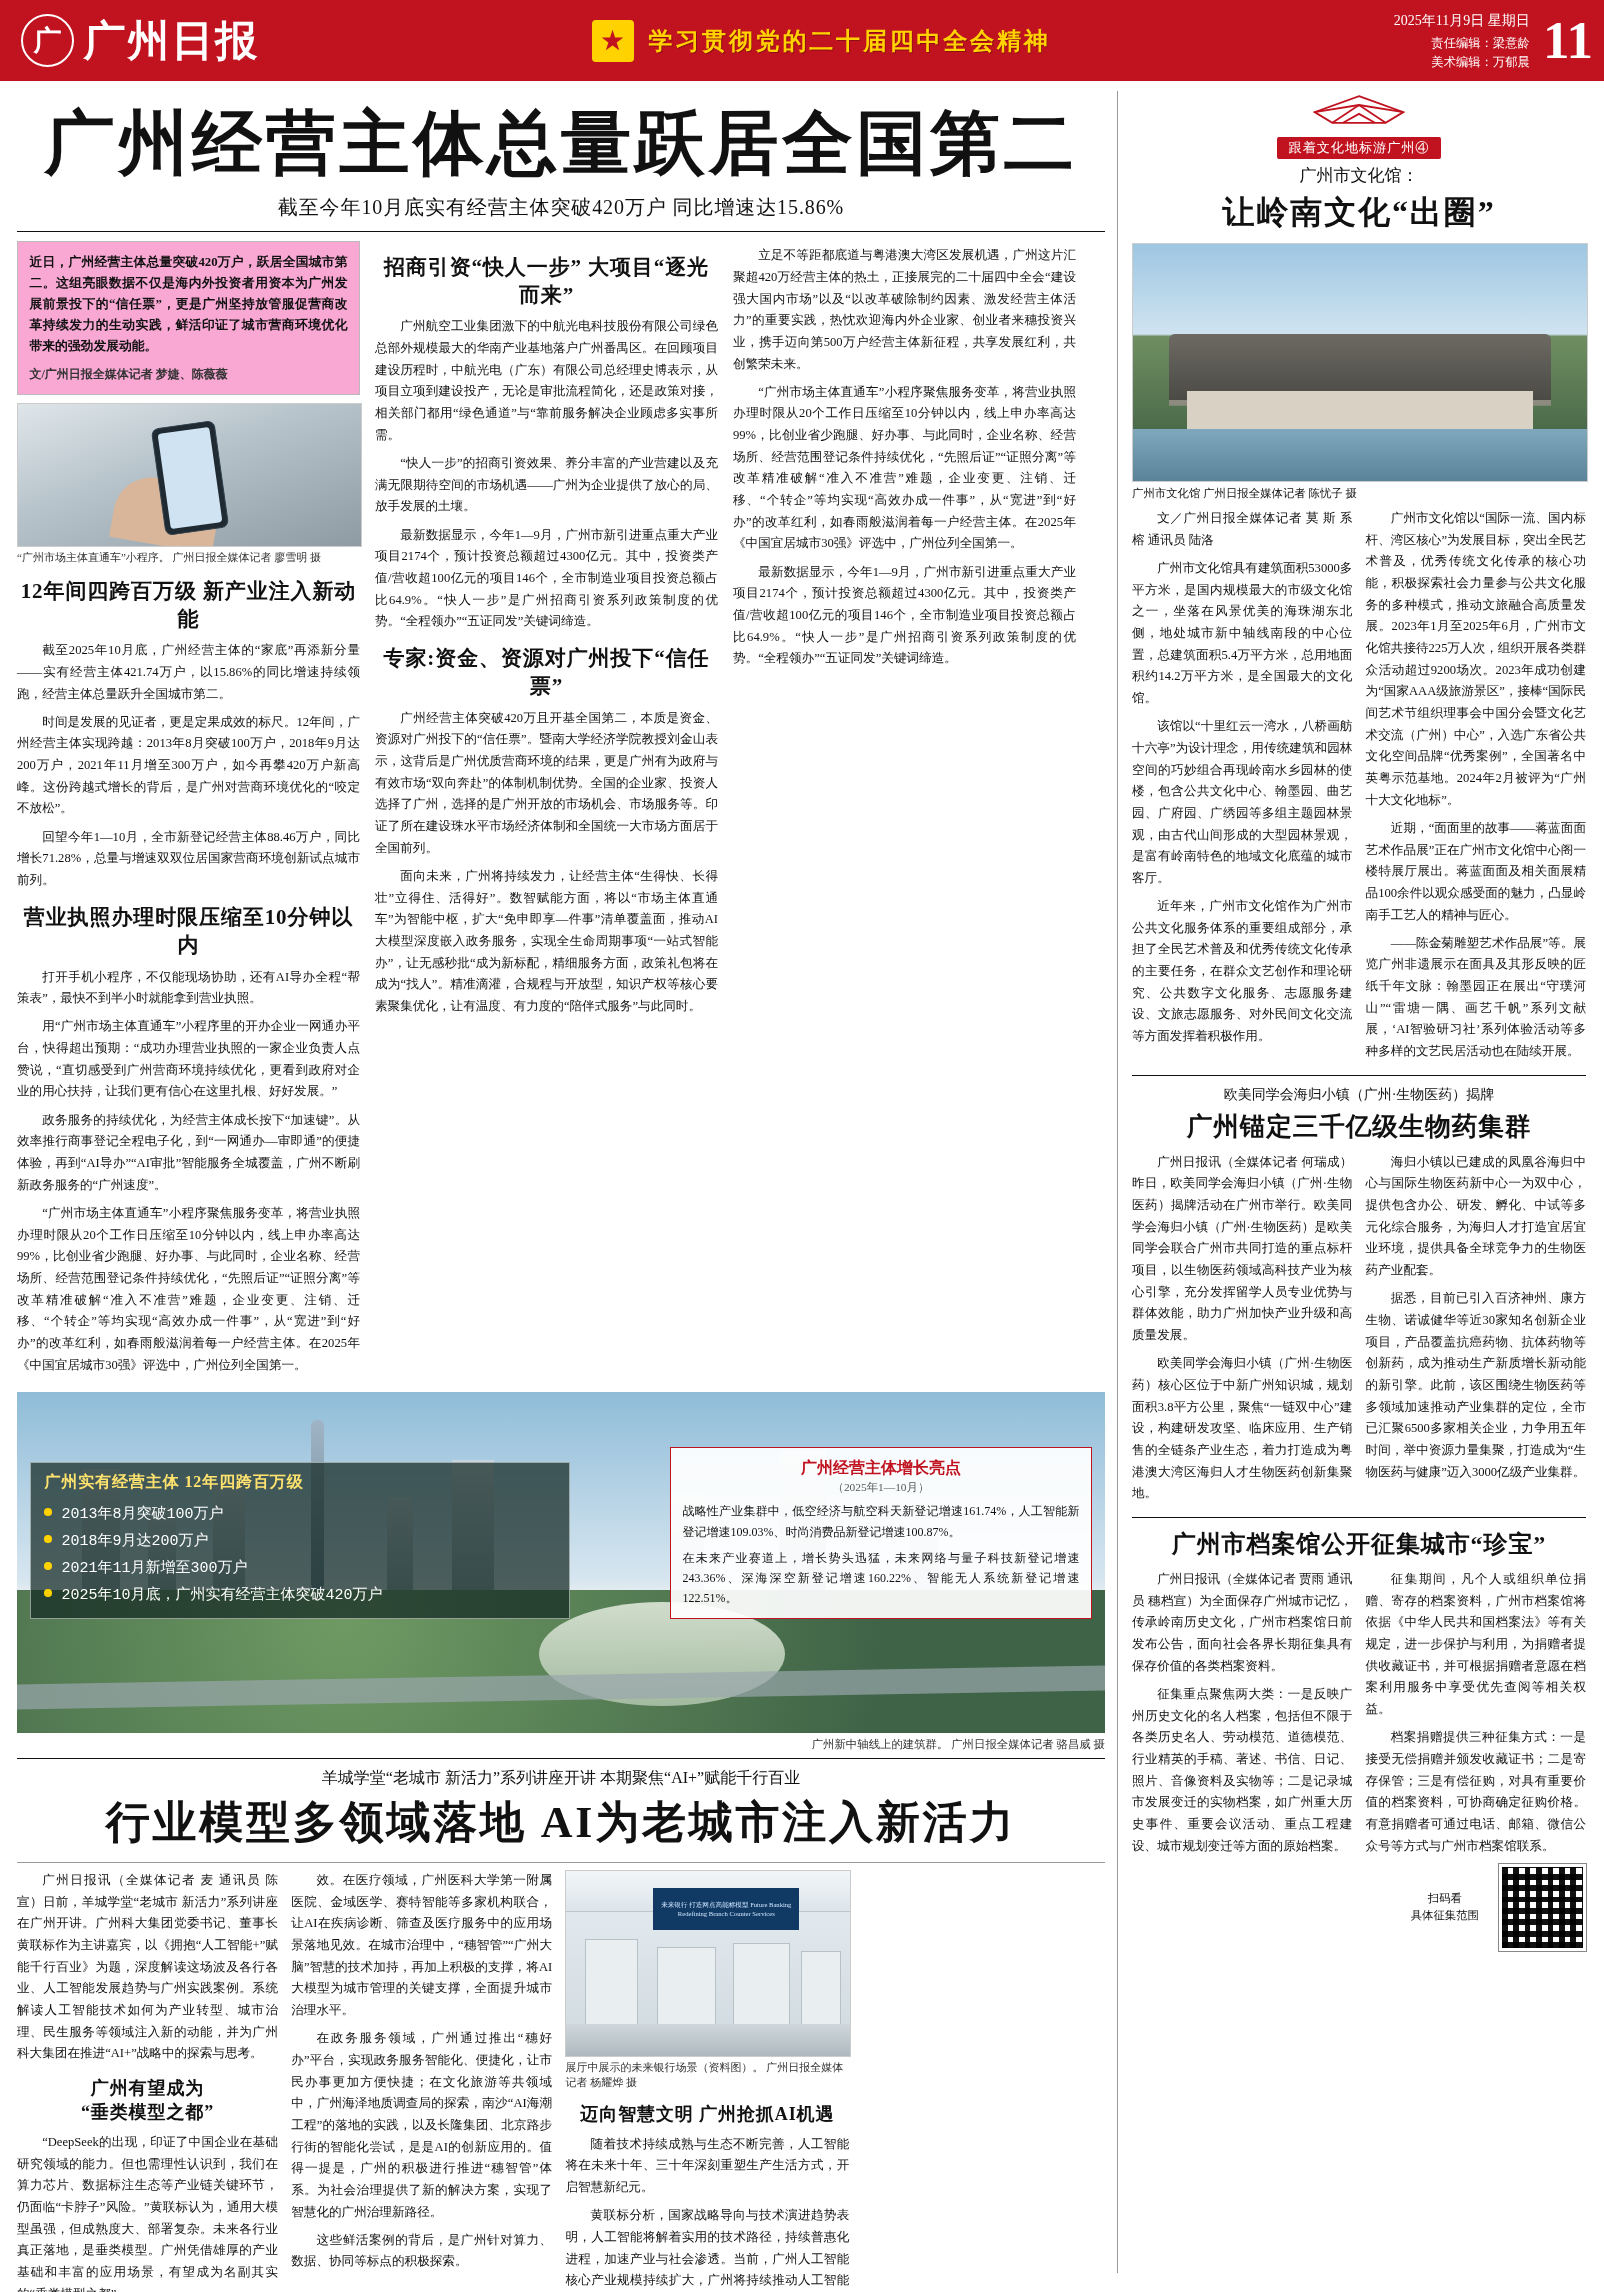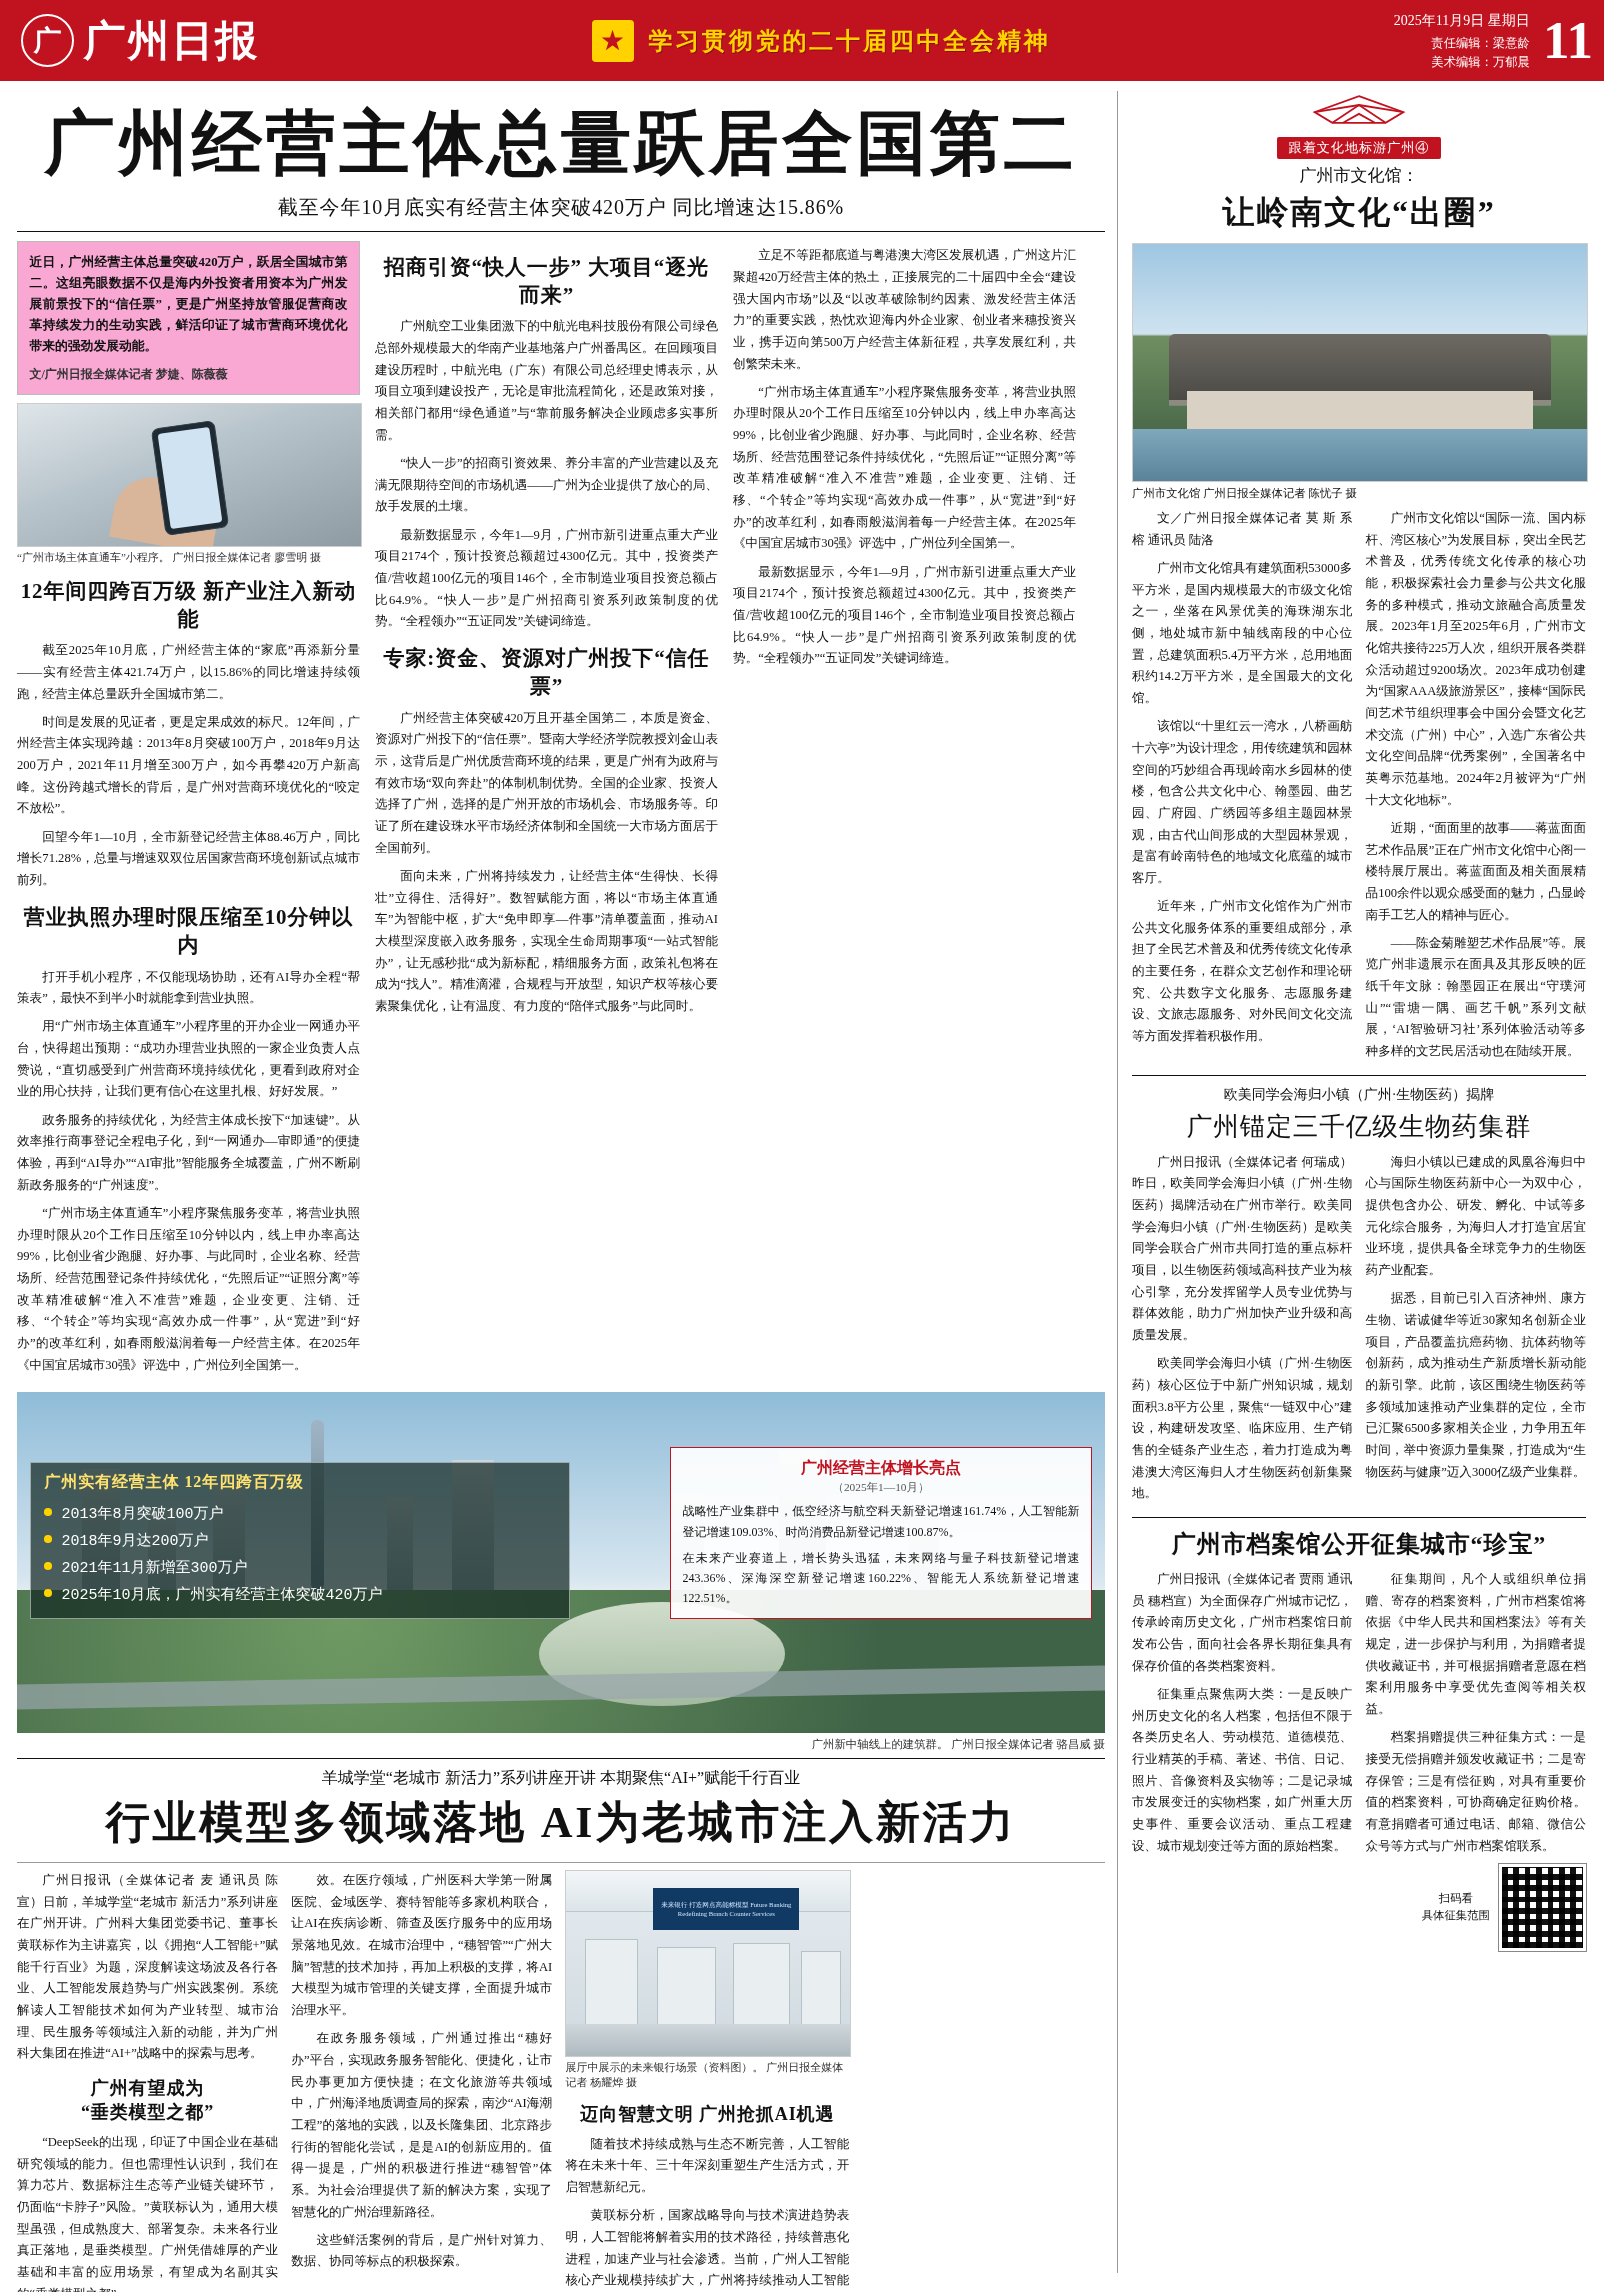--- a/index.html
+++ b/index.html
@@ -86,28 +86,28 @@
   .tour-label{background:#c1121f;color:#fff;font-size:13.2px;padding:1.9px 11.4px;border-radius:1.9px;letter-spacing:0.9px;margin-top:1.9px;}
   .r-kicker{font-size:17px;text-align:center;margin-top:5.7px;}
   .r-title{font-size:32px;font-weight:bold;text-align:center;letter-spacing:1.9px;margin:3.8px 0 7.6px;}
   .r-photo{width:454px;height:237px;border:0.9px solid #ccc;position:relative;overflow:hidden;background:linear-gradient(#9ec6e2 0%,#cfe3f0 38%,#6f8f62 39%,#38563c 100%);}
   .r-photo .roof{position:absolute;left:8%;right:8%;top:38%;height:66px;background:linear-gradient(#6d6a63,#4c4a45);border-radius:5.7px 5.7px 0 0;box-shadow:0 5.7px 0 #8d8a80;}
   .r-photo .wall{position:absolute;left:12%;right:12%;top:62%;height:47px;background:#d9d2c4;}
   .r-photo .water{position:absolute;left:0;right:0;bottom:0;height:22%;background:linear-gradient(#7fa8bd,#5a8399);}
   .r-cap{font-size:11.4px;margin:3.8px 0 7.6px;}
   .cols2{display:flex;gap:13.2px;}
   .c2{width:221px;}
-  .r-title2{font-size:25.6px;font-weight:normal;text-align:center;letter-spacing:0.9px;margin:5.7px 0 7.6px;}
+  .r-title2{font-size:25.6px;font-weight:bold;text-align:center;letter-spacing:0.9px;margin:5.7px 0 7.6px;}
   .r-kicker2{font-size:14px;text-align:center;margin-top:7.6px;}
   .r-title3{font-size:24px;font-weight:bold;text-align:center;letter-spacing:0.9px;margin:5.7px 0 9.5px;}
   .qr{width:81px;height:81px;background:
      repeating-linear-gradient(0deg,#111 0 5.7px,#fff 5.7px 11.4px),
      repeating-linear-gradient(90deg,#111 0 5.7px,transparent 5.7px 11.4px);
      background-blend-mode:multiply;border:3.8px solid #fff;outline:0.9px solid #888;}
-  .qr-wrap{display:flex;align-items:center;gap:9px;justify-content:flex-end;margin-top:5.7px;}
+  .qr-wrap{display:flex;align-items:center;gap:20px;justify-content:flex-end;margin-top:5.7px;}
   .qr-text{font-size:11.4px;line-height:1.5;text-align:center;}
 </style>
 </head>
 <body>
 
 <div class="page">
 
   <div class="masthead">
     <div class="logo-wrap">
       <div class="logo-circle">广</div>

